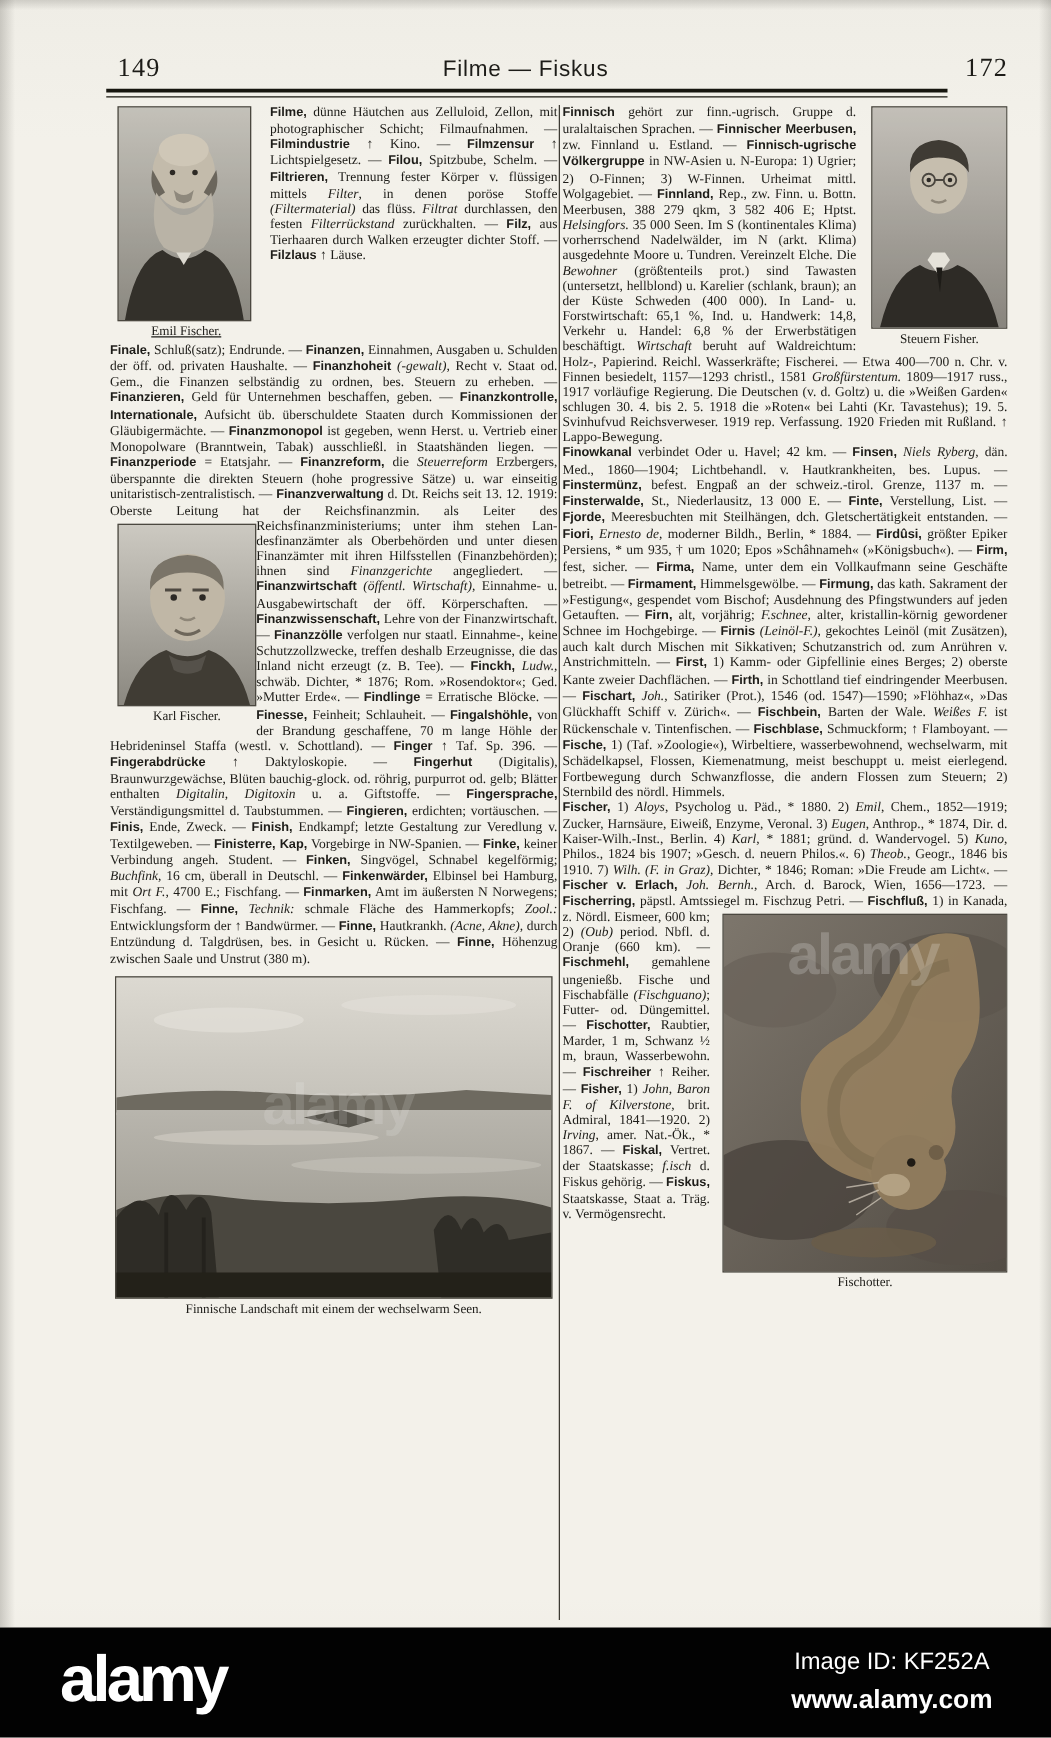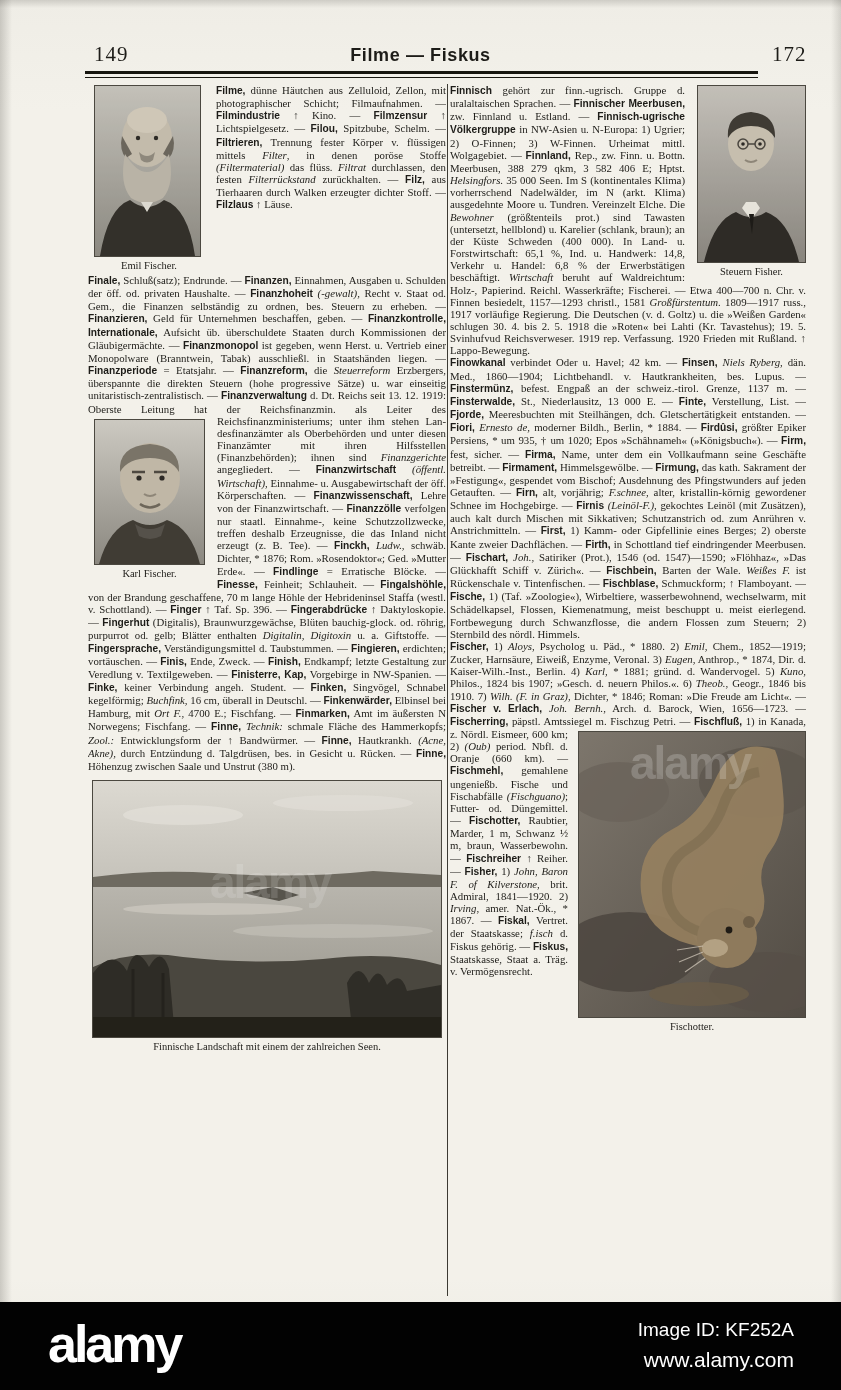--- a/index.html
+++ b/index.html
@@ -6,53 +6,53 @@
   .sheet{position:relative;width:841px;height:1390px;background:linear-gradient(180deg,#efede6 0%,#f3f1ea 8%,#f3f1ea 92%,#ece9e1 100%);
          overflow:hidden;font-family:"Liberation Serif",serif;color:#1d1c18;}
   .edge-left{position:absolute;left:0;top:0;width:12px;height:1302px;background:linear-gradient(90deg,rgba(60,58,52,.22),rgba(60,58,52,0));}
   .edge-right{position:absolute;right:0;top:0;width:10px;height:1302px;background:linear-gradient(270deg,rgba(60,58,52,.16),rgba(60,58,52,0));}
   .edge-top{position:absolute;left:0;top:0;width:841px;height:8px;background:linear-gradient(180deg,rgba(60,58,52,.18),rgba(60,58,52,0));}
 
   .pagenum{position:absolute;top:42px;font-size:21px;letter-spacing:1px;}
   .pagenum-left{left:94px;}
   .pagenum-right{left:772px;}
   .page-title{position:absolute;top:45px;left:0;width:841px;text-align:center;
-              font-family:"Liberation Sans",sans-serif;font-weight:bold;font-size:18px;letter-spacing:.6px;}
+              font-family:"Liberation Sans",sans-serif;font-weight:normal;font-size:18px;letter-spacing:.6px;}
   .rule{position:absolute;left:85px;width:673px;background:#17160f;}
   .rule-thick{top:71px;height:3px;}
   .rule-thin{top:77px;height:1px;}
   .divider{position:absolute;left:447px;top:84px;width:1px;height:1212px;background:#3c3a33;}
 
   .col{position:absolute;top:84px;font-size:10.8px;line-height:12.15px;text-align:justify;height:1218px;overflow:hidden;}
   .col-left{left:88px;width:358px;}
   .col-right{left:450px;width:356px;}
   .col p.entry{margin:0;padding:0;}
   .col b{font-family:"Liberation Sans",sans-serif;font-size:10.2px;}
   .col i{font-style:italic;}
   .clear-left{clear:left;}
 
   .figure{position:relative;}
   .figure .ph{display:block;border:1px solid #4b4840;background:#b5b3ab;}
   .figure .cap{display:block;text-align:center;font-size:10.5px;line-height:13px;padding-top:2px;font-family:"Liberation Serif",serif;}
-  .fig-emil{float:left;width:110px;margin:1px 12px 2px 6px;}
-  .fig-karl{float:left;width:111px;margin:4px 12px 2px 6px;}
+  .fig-emil{float:left;width:110px;margin:1px 12px 2px 6px;text-decoration:underline;}
+  .fig-karl{float:left;width:111px;margin:4px 0 2px 6px;}
   .fig-irving{float:right;width:109px;margin:1px 0 2px 12px;}
   .fig-otter{float:right;width:228px;margin:3px 0 2px 10px;}
   .fig-landscape{width:350px;margin:8px auto 0;clear:both;}
 
   .wm{position:absolute;color:#ffffff;font-family:"Liberation Sans",sans-serif;font-weight:bold;pointer-events:none;}
   .wm-otter{top:26px;left:52px;font-size:46px;opacity:.20;letter-spacing:-2px;}
   .wm-landscape{top:96px;left:118px;font-size:46px;opacity:.14;letter-spacing:-2px;}
 
   .alamy-bar{position:absolute;left:0;bottom:0;width:841px;height:88px;background:#020202;color:#fff;}
   .alamy-logo{position:absolute;left:48px;top:12px;font-family:"Liberation Sans",sans-serif;font-weight:bold;
               font-size:52px;letter-spacing:-3px;}
   .bar-right{position:absolute;right:47px;top:17px;text-align:right;font-family:"Liberation Sans",sans-serif;}
   .image-id{font-size:19px;text-align:center;}
-  .alamy-url{font-size:21px;font-weight:normal;margin-top:7px;}
+  .alamy-url{font-size:21px;font-weight:bold;margin-top:7px;}
 </style>
 </head>
 <body>
 
 <div class="sheet">
 
   <div class="edge-top"></div>
   <div class="edge-left"></div>
   <div class="edge-right"></div>
 
@@ -129,21 +129,21 @@
           <ellipse cx="120" cy="128" rx="90" ry="6" fill="#cac7be" opacity=".8"></ellipse>
           <ellipse cx="240" cy="150" rx="100" ry="7" fill="#c2bfb6" opacity=".7"></ellipse>
           <path d="M150 112 l30 -6 l26 8 l-20 6z" fill="#57544c"></path>
           <path d="M0 186 q40 -18 90 -10 q70 8 140 2 q70 -8 118 6 v72 h-348z" fill="#4a473f"></path>
           <path d="M0 256 v-64 q20 -26 34 -2 q8 -30 22 -4 q12 -22 20 2 l6 68z" fill="#2e2c26"></path>
           <path d="M260 256 l-6 -54 q12 -24 22 0 q10 -20 18 2 q14 -16 20 6 l34 -6 v52z" fill="#2f2d27"></path>
           <path d="M40 188 v68 M70 192 v64" stroke="#24221d" stroke-width="3"></path>
           <rect y="236" width="348" height="20" fill="#232119"></rect>
         </svg>
       <span class="wm wm-landscape">alamy</span>
-      <span class="cap">Finnische Landschaft mit einem der zahlreichen Seen.</span>
+      <span class="cap">Finnische Landschaft mit einem der wechselwarm Seen.</span>
     </div>
   </div>
 
   <div class="col col-right">
     <p class="entry"><span class="figure fig-irving">
           <svg class="ph" width="107" height="176" viewBox="0 0 107 176">
             <defs>
               <linearGradient id="g5" x1="0" y1="0" x2="0" y2="1">
                 <stop offset="0" stop-color="#d4d1c9"></stop>
                 <stop offset="1" stop-color="#939088"></stop>

